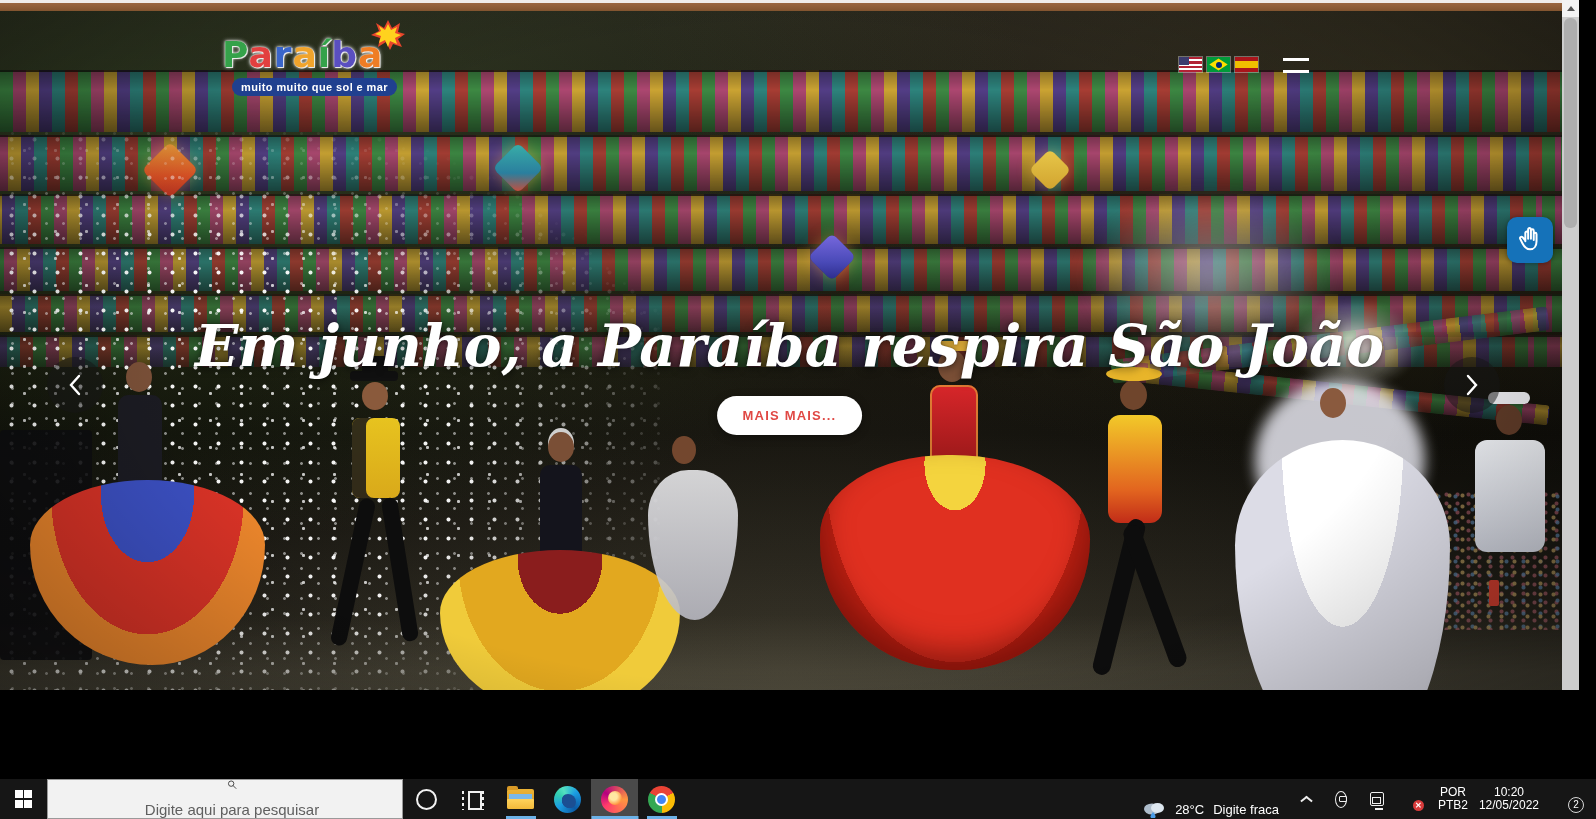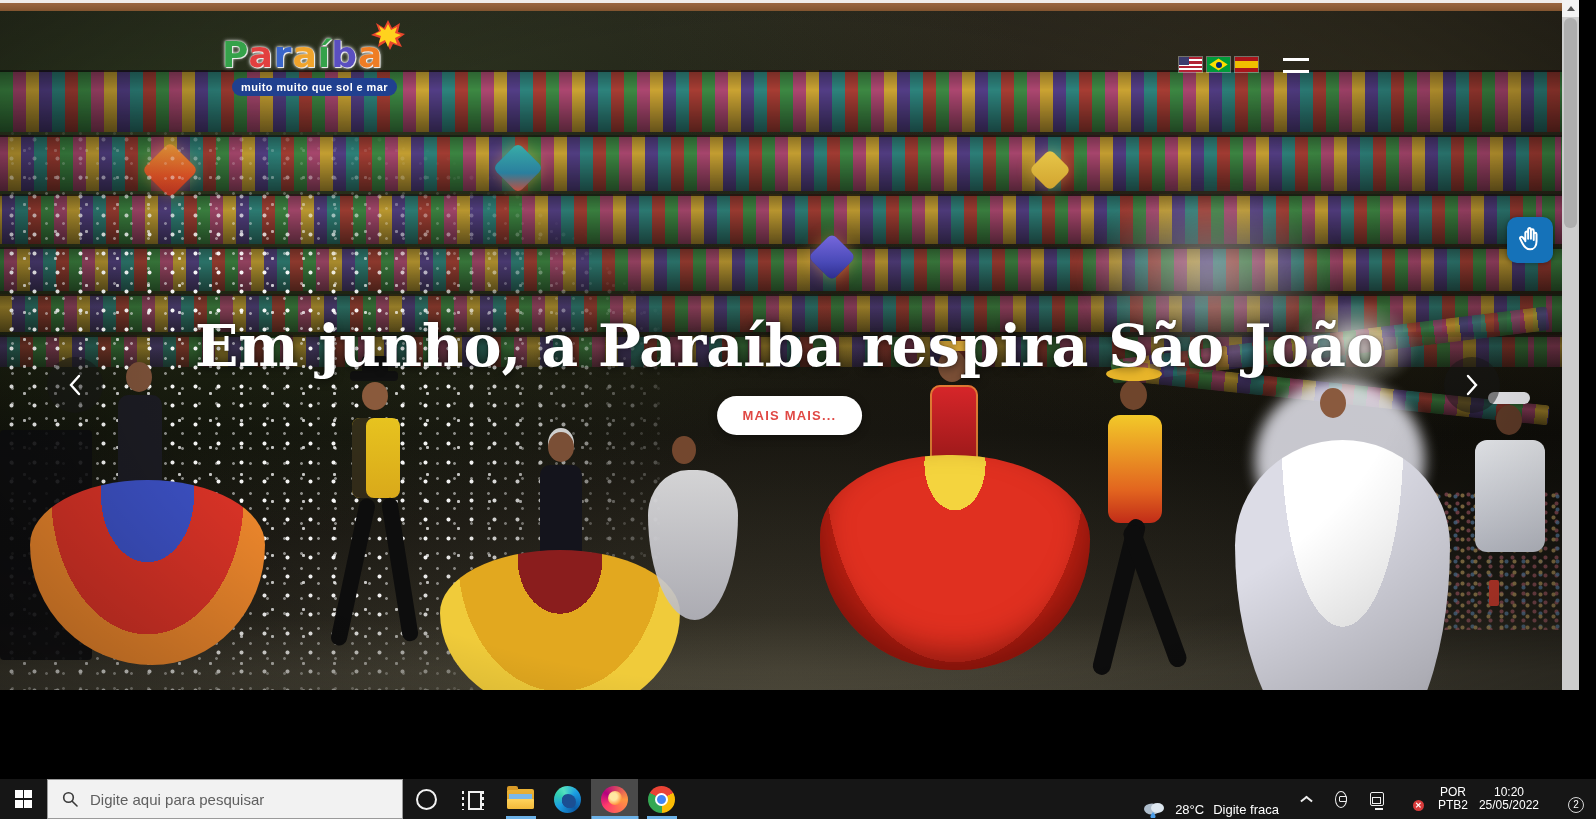--- a/index.html
+++ b/index.html
@@ -56,21 +56,21 @@
   .flag{width:23px;height:15px;outline:1px solid rgba(255,255,255,.35);position:relative;overflow:hidden;}
   .flag-us{background:repeating-linear-gradient(180deg,#b22234 0 2.2px,#fff 2.2px 4.4px);}
   .flag-us::before{content:"";position:absolute;left:0;top:0;width:10px;height:8px;background:#3c3b6e;}
   .flag-br{background:#009b3a;}
   .flag-br::before{content:"";position:absolute;inset:0;background:#fedf00;clip-path:polygon(50% 10%,90% 50%,50% 90%,10% 50%);}
   .flag-br::after{content:"";position:absolute;left:8.5px;top:4.5px;width:6px;height:6px;border-radius:50%;background:#002776;}
   .flag-es{background:linear-gradient(180deg,#aa151b 0 25%,#f1bf00 25% 75%,#aa151b 75% 100%);}
   .hamburger{position:absolute;left:1283px;top:58px;width:26px;z-index:8;cursor:pointer;background:none;border:none;padding:0;}
   .hamburger span{display:block;width:26px;height:3px;background:#fff;margin-bottom:9px;}
   .headline{position:absolute;left:0;right:0;top:312px;text-align:center;z-index:7;
-    font-family:"DejaVu Serif",serif;font-weight:bold;font-size:57px;color:#fff;
+    font-family:"DejaVu Serif",serif;font-style:italic;font-weight:bold;font-size:57px;color:#fff;
     text-shadow:0 2px 8px rgba(0,0,0,.55),0 0 2px rgba(0,0,0,.4);}
   .cta{position:absolute;left:50%;transform:translateX(-50%);top:396px;z-index:7;background:#fff;color:#e04844;
     border:none;border-radius:20px;padding:12px 26px;font-size:13px;letter-spacing:1.2px;font-weight:bold;cursor:pointer;
     box-shadow:0 2px 8px rgba(0,0,0,.35);font-family:"Liberation Sans",sans-serif;}
   .arrow{position:absolute;top:357px;width:56px;height:56px;border-radius:50%;background:rgba(22,22,22,.5);
     z-index:7;display:flex;align-items:center;justify-content:center;border:none;cursor:pointer;}
   .arrow.left{left:47px;} .arrow.right{left:1444px;}
   .dots{position:absolute;left:50%;transform:translateX(-50%);top:702px;display:flex;gap:7px;align-items:center;z-index:7;}
   .dot{width:15px;height:15px;border-radius:50%;background:#8f8a80;opacity:.8;cursor:pointer;}
   .dot.active{background:#e8222a;border:3px solid #fff;width:13px;height:13px;opacity:1;}
@@ -78,21 +78,21 @@
     z-index:9;border:none;display:flex;align-items:center;justify-content:center;cursor:pointer;
     box-shadow:0 1px 5px rgba(0,0,0,.4);}
   
   .taskbar{position:absolute;left:0;bottom:0;width:1596px;height:40px;background:#161616;z-index:50;display:flex;align-items:stretch;}
   .tb{width:47px;display:flex;align-items:center;justify-content:center;position:relative;background:none;border:none;cursor:pointer;}
   .tb.active-app{background:#4a4a4a;}
   .underline{position:absolute;bottom:0;left:50%;transform:translateX(-50%);height:3px;background:#6cb2e8;}
   .u-mid{width:30px;} .u-full{width:47px;}
   .winlogo{display:grid;grid-template-columns:8px 8px;grid-gap:1.5px;transform:rotate(0);}
   .winlogo i{width:8px;height:8px;background:#fff;}
-  .searchbox{width:340px;background:#f2f2f2;border:1px solid #9a9a9a;display:flex;align-items:center;gap:12px;padding-left:14px;cursor:text;}
+  .searchbox{width:340px;background:#f2f2f2;border:1px solid #9a9a9a;display:flex;align-items:center;gap:12px;padding-left:14px;cursor:text;flex-direction:column;}
   .searchbox span{color:#5f5f5f;font-size:15px;}
   .icon-cortana{width:17px;height:17px;border-radius:50%;border:2.5px solid #f2f2f2;}
   .icon-taskview{width:24px;height:20px;position:relative;}
   .icon-taskview b{position:absolute;left:6px;top:2px;width:10px;height:15px;border:2px solid #f0f0f0;}
   .icon-taskview::before,.icon-taskview::after{content:"";position:absolute;top:2px;width:2px;height:19px;
     background:repeating-linear-gradient(180deg,#f0f0f0 0 3px,transparent 3px 6px);}
   .icon-taskview::before{left:0;} .icon-taskview::after{right:2px;}
   .icon-folder{width:27px;height:20px;position:relative;background:linear-gradient(180deg,#eab335,#d99a27);border-radius:2px;}
   .icon-folder::before{content:"";position:absolute;top:-3px;left:0;width:11px;height:4px;background:#d99a27;border-radius:2px 2px 0 0;}
   .icon-folder i{position:absolute;left:2px;right:2px;top:5px;height:6px;background:#79b8e8;}
@@ -329,20 +329,20 @@
       </button>
     <button class="tb" style="width:26px;">
       <span class="spk-wrap"><span class="icon-speaker"></span><span class="spk-badge">✕</span></span>
     </button>
     <div class="txt2">
       <span>POR</span>
       <span>PTB2</span>
     </div>
     <div class="txt2">
       <span>10:20</span>
-      <span>25/05/2022</span>
+      <span>12/05/2022</span>
     </div>
     <button class="tb" style="width:36px;">
       <span class="notif-wrap"><span class="icon-notif"></span>
       <span class="notif-badge">2</span></span>
     </button>
   </div>
 </div>
 
 </body></html>

